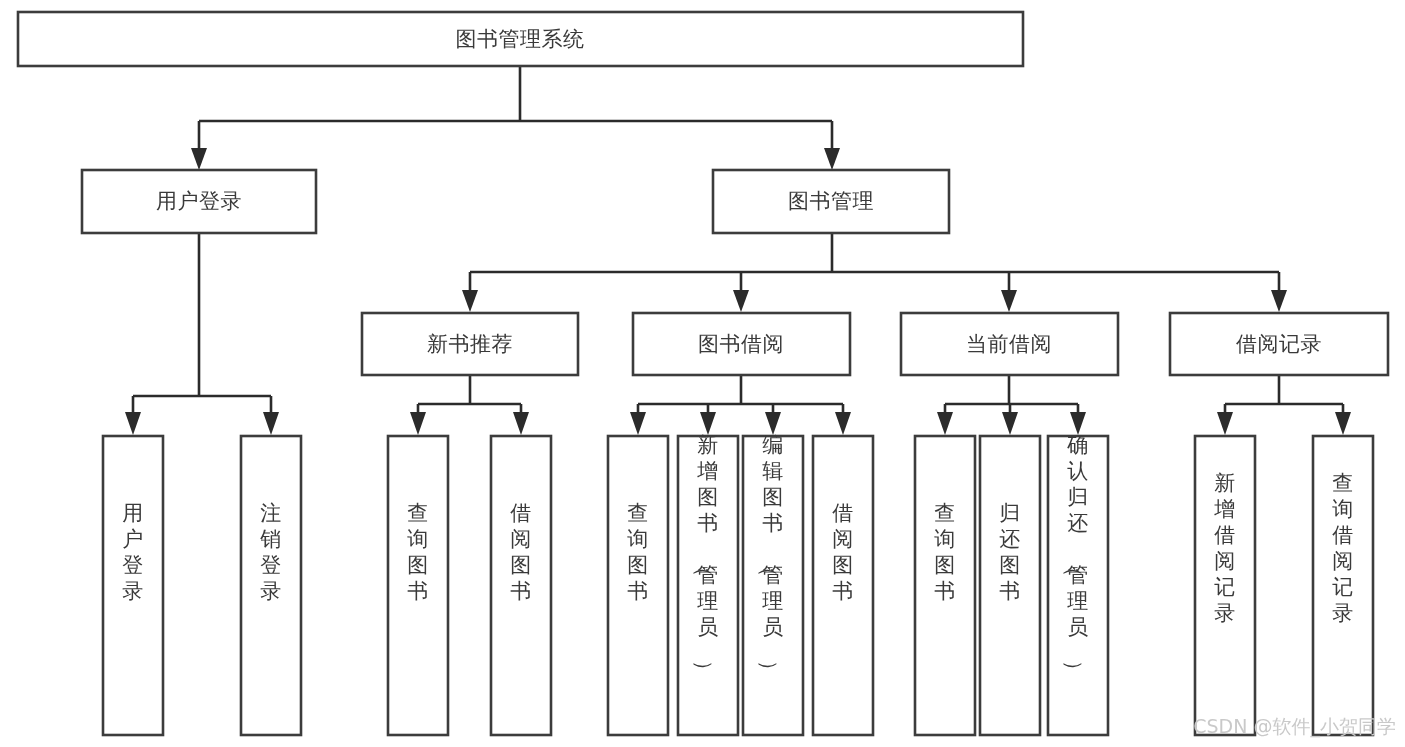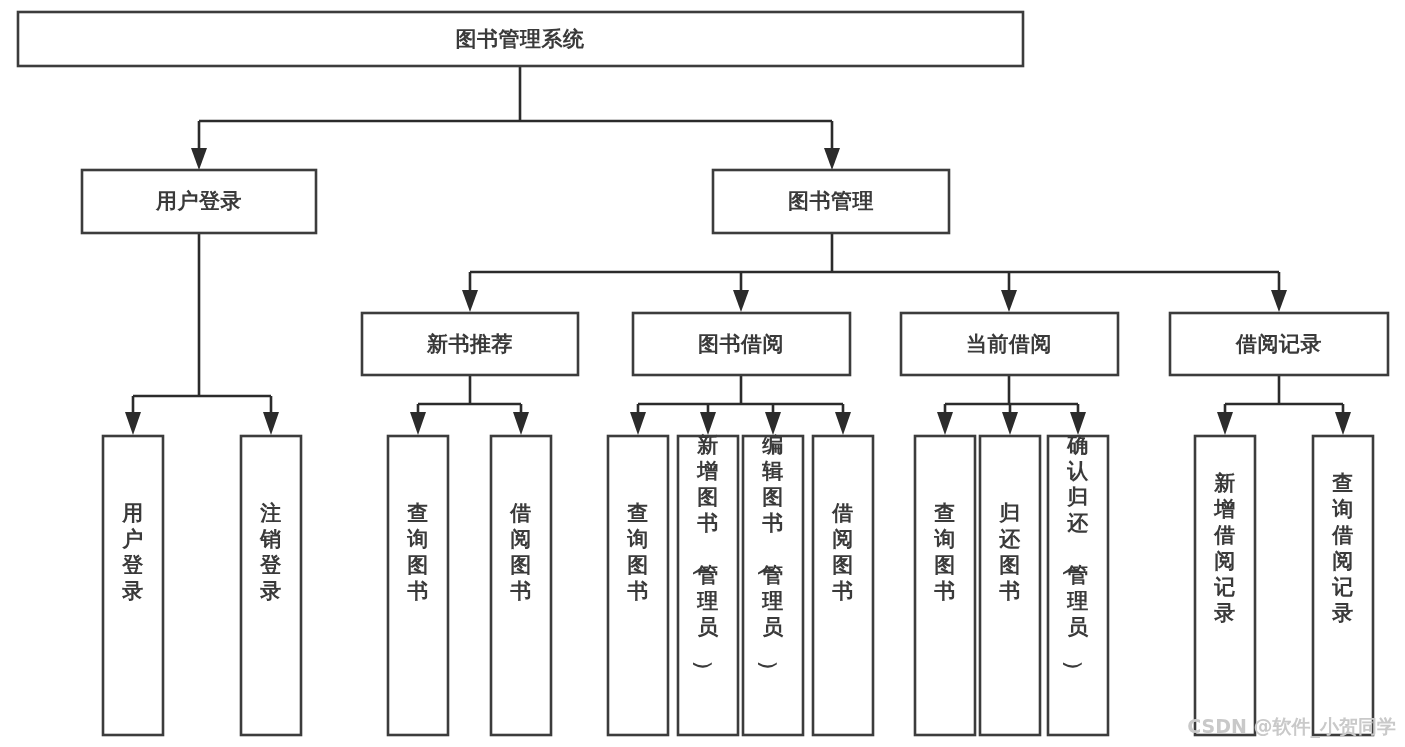--- a/index.html
+++ b/index.html
@@ -10,21 +10,20 @@
   }
   body {
     font-family: "Liberation Sans", "DejaVu Sans", sans-serif;
   }
   #diagram-root {
     position: relative;
     width: 1405px;
     height: 747px;
     background: #ffffff;
     overflow: hidden;
-    font-weight: bold;
   }
   svg.diagram-canvas {
     display: block;
     width: 1405px;
     height: 747px;
   }
   .node-box {
     fill: #ffffff;
     stroke: #3c3c3c;
     stroke-width: 2.6;

